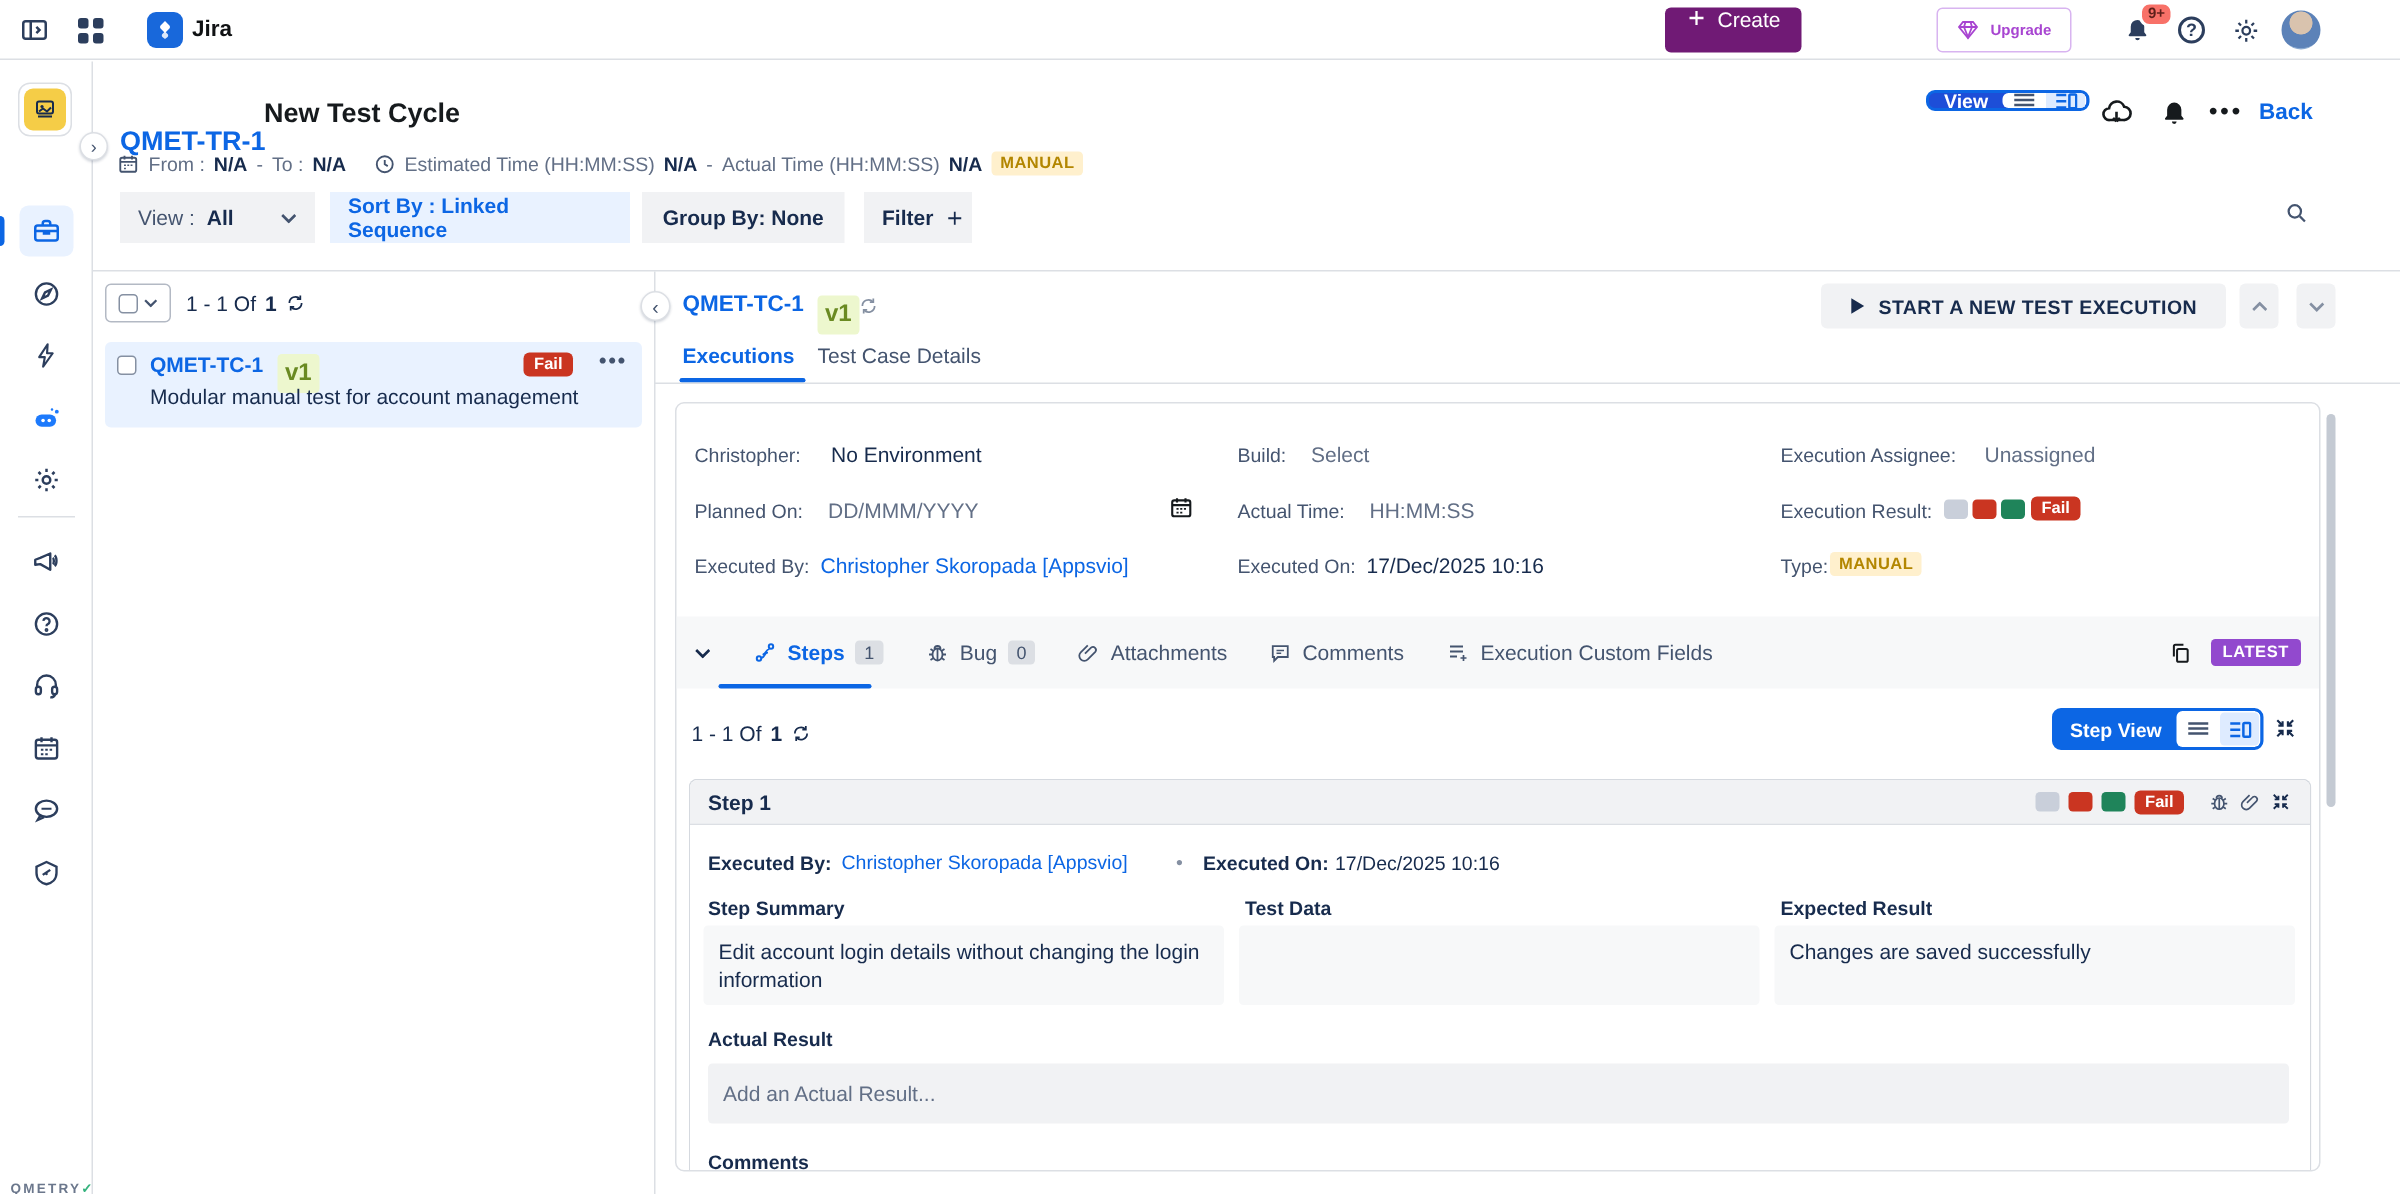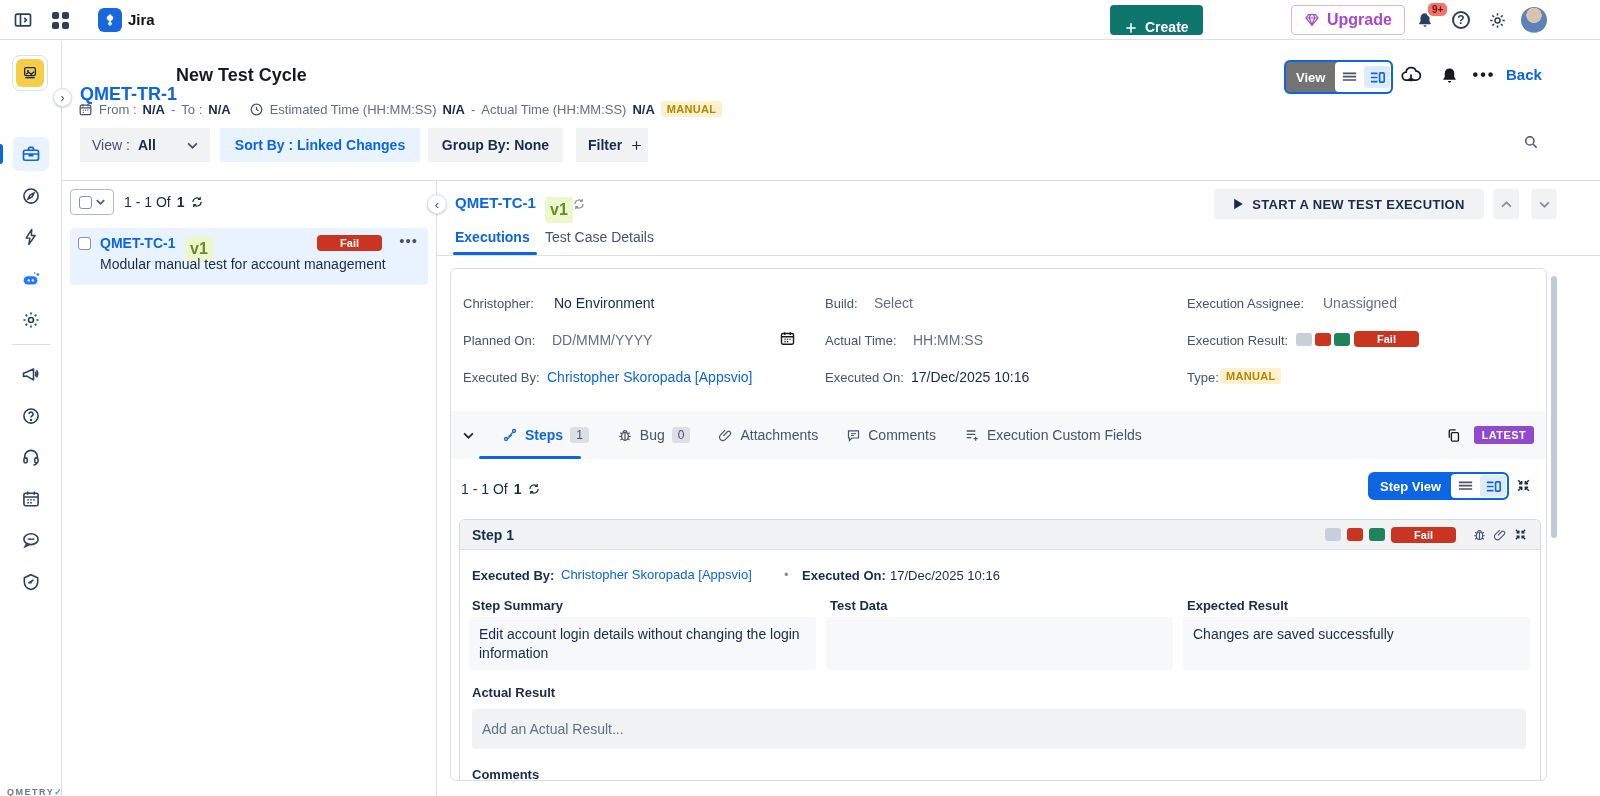--- a/index.html
+++ b/index.html
@@ -12,22 +12,22 @@
   
   .topbar { position:absolute; left:0; top:0; width:1600px; height:40px; background:#fff; border-bottom:1px solid #DCDFE4; }
   .tb-icon-btn { position:absolute; top:7px; width:26px; height:26px; display:flex; align-items:center; justify-content:center; border-radius:4px; color:#2C3E5D; cursor:pointer; }
   .grid4 { display:grid; grid-template-columns:7px 7px; grid-template-rows:7px 7px; gap:3px; }
   .grid4 span { background:#2C3E5D; border-radius:2px; }
   .jira-logo { position:absolute; left:98px; top:8px; width:24px; height:24px; background:#1868DB; border-radius:6px; display:flex; align-items:center; justify-content:center; }
   .jira-name { position:absolute; left:128px; top:11px; font-size:15px; font-weight:bold; color:#101214; }
   .search-wrap { position:absolute; left:363px; top:6px; width:740px; height:28px; border:1px solid #8590A2; border-radius:6px; display:flex; align-items:center; padding:0 8px; gap:6px; background:#fff; }
   .search-wrap input { border:none; outline:none; flex:1; font-size:14px; color:#172B4D; font-family:"Liberation Sans",sans-serif; }
   .search-wrap input::placeholder { color:#626F86; }
-  .create-btn { position:absolute; left:1110px; top:5px; height:30px; padding:0 14px; background:#0f766e; color:#fff; border:none; border-radius:4px; font-size:14px; font-weight:bold; display:flex; align-items:flex-end; gap:7px; cursor:pointer; font-family:"Liberation Sans",sans-serif; }
-  .upgrade-btn { position:absolute; left:1291px; top:5px; height:30px; padding:0 12px; background:#fff; color:#A845D1; border:1px solid #D8B4F0; border-radius:4px; font-size:16px; font-weight:bold; display:flex; align-items:center; gap:7px; cursor:pointer; font-family:"Liberation Sans",sans-serif; }
+  .create-btn { position:absolute; left:1110px; top:5px; height:30px; padding:0 14px; background:#701a75; color:#fff; border:none; border-radius:4px; font-size:14px; font-weight:normal; display:flex; align-items:flex-start; gap:7px; cursor:pointer; font-family:"Liberation Sans",sans-serif; }
+  .upgrade-btn { position:absolute; left:1291px; top:5px; height:30px; padding:0 12px; background:#fff; color:#A845D1; border:1px solid #D8B4F0; border-radius:4px; font-size:10px; font-weight:bold; display:flex; align-items:center; gap:7px; cursor:pointer; font-family:"Liberation Sans",sans-serif; }
   .bell-wrap { position:absolute; left:1412px; top:7px; width:26px; height:26px; color:#2C3E5D; display:flex; align-items:center; justify-content:center; cursor:pointer; }
   .bell-badge { position:absolute; left:14px; top:-6px; background:#F87168; color:#5D1F1A; font-size:10px; font-weight:bold; padding:1px 4px; border-radius:7px; border:2px solid #fff; }
   .circle-q { width:18px; height:18px; border:2px solid #2C3E5D; border-radius:50%; font-size:12px; font-weight:bold; display:flex; align-items:center; justify-content:center; color:#2C3E5D; }
   .avatar { position:absolute; left:1521px; top:7px; width:26px; height:26px; border-radius:50%; background:radial-gradient(circle at 50% 32%, #d9c3ae 0 34%, #5c82b8 36% 75%, #8aa9cf 77%); cursor:pointer; }
 
   
   .rail { position:absolute; left:0; top:41px; width:62px; height:755px; border-right:1px solid #DCDFE4; background:#fff; }
   .proj-logo { position:absolute; left:12px; top:14px; width:36px; height:36px; border:1px solid #DCDFE4; border-radius:8px; display:flex; align-items:center; justify-content:center; background:#fff; cursor:pointer; }
   .proj-logo .inner { width:28px; height:28px; background:#F5CD47; border-radius:6px; display:flex; align-items:center; justify-content:center; }
   .rail-item { position:absolute; left:13px; width:36px; height:34px; display:flex; align-items:center; justify-content:center; border-radius:6px; color:#2C3E5D; cursor:pointer; }
@@ -37,21 +37,21 @@
   .rail-expand { position:absolute; left:53px; top:88px; width:19px; height:19px; background:#fff; border:1px solid #DCDFE4; border-radius:50%; box-shadow:0 1px 2px rgba(9,30,66,.2); display:flex; align-items:center; justify-content:center; font-size:12px; color:#44546F; cursor:pointer; z-index:5; }
   .qmetry-logo { position:absolute; left:7px; top:746px; font-size:9px; letter-spacing:1.5px; color:#6B778C; font-weight:bold; }
   .qmetry-logo .chk { color:#36B37E; letter-spacing:0; }
 
   
   .cycle-key { position:absolute; left:80px; top:65px; font-size:18px; font-weight:bold; color:#0C66E4; cursor:pointer;margin-top:19px; }
   .cycle-title { position:absolute; left:176px; top:65px; font-size:18px; font-weight:bold; color:#161A1D; }
   .meta-row { position:absolute; left:78px; top:101px; display:flex; align-items:center; gap:6px; font-size:13px; color:#626F86; }
   .meta-row b { color:#172B4D; }
   .badge-manual { background:#FFF0CD; color:#B38600; font-size:11px; font-weight:bold; padding:2px 6px; border-radius:3px; letter-spacing:.3px; }
-  .view-toggle { position:absolute; left:1284px; top:60px; height:34px; background:#737373; border:2px solid #0C66E4; border-radius:6px; display:flex; align-items:center; overflow:hidden; cursor:pointer; }
+  .view-toggle { position:absolute; left:1284px; top:60px; height:14px; background:#1d4ed8; border:2px solid #0C66E4; border-radius:6px; display:flex; align-items:center; overflow:hidden; cursor:pointer; }
   .view-toggle .vt-label { color:#fff; font-size:13px; font-weight:bold; padding:0 10px; }
   .vt-icons { background:#fff; height:100%; display:flex; align-items:center; border-radius:4px; }
   .vt-ic { width:26px; height:22px; display:flex; align-items:center; justify-content:center; border-radius:3px; margin:0 1px; }
   .vt-ic.sel { background:#DEEBFF; color:#0C66E4; }
   .vt-ic.unsel { color:#44546F; }
   .hdr-ic { position:absolute; top:62px; width:28px; height:26px; display:flex; align-items:center; justify-content:center; color:#161A1D; cursor:pointer; }
   .back-link { position:absolute; left:1506px; top:66px; font-size:15px; font-weight:bold; color:#0C66E4; cursor:pointer; }
 
   
   .pill { position:absolute; top:128px; height:34px; border-radius:0; display:flex; align-items:center; padding:0 12px; gap:8px; font-size:14px; cursor:pointer; }
@@ -65,21 +65,21 @@
   
   .vsep { position:absolute; left:436px; top:181px; width:1px; height:615px; background:#DCDFE4; }
   .sel-ctl { position:absolute; left:70px; top:189px; width:44px; height:26px; border:1px solid #B3B9C4; border-radius:4px; display:flex; align-items:center; justify-content:center; gap:4px; background:#fff; cursor:pointer; }
   .cbox { width:13px; height:13px; border:1px solid #8590A2; border-radius:3px; background:#fff; }
   .chev { color:#44546F; font-size:11px; }
   .pag { position:absolute; display:flex; align-items:center; gap:6px; font-size:14px; color:#172B4D; }
   .refresh-ic { color:#172B4D; cursor:pointer; }
   .tc-item { position:absolute; left:70px; top:228px; width:358px; height:57px; background:#E9F2FF; border-radius:4px; cursor:pointer; }
   .tc-key { position:absolute; left:30px; top:7px; font-size:14px; font-weight:bold; color:#0C66E4; }
   .badge-v { background:#EDF7CE; color:#6A8A22; font-size:16px; font-weight:bold; padding:4px 5px; border-radius:3px; }
-  .badge-fail { background:#CA3521; color:#fff; font-size:11px; font-weight:bold; padding:2px 23px; border-radius:4px; }
+  .badge-fail { background:#CA3521; color:#fff; font-size:11px; font-weight:bold; padding:2px 7px; border-radius:4px; }
   .tc-dots { position:absolute; right:10px; top:4px; font-size:15px; color:#44546F; letter-spacing:1px; cursor:pointer; }
   .tc-summary { position:absolute; left:30px; top:28px; font-size:14px; color:#172B4D; }
 
   
   .panel-collapse { position:absolute; left:427px; top:194px; width:20px; height:20px; background:#fff; border:1px solid #DCDFE4; border-radius:50%; box-shadow:0 1px 2px rgba(9,30,66,.2); display:flex; align-items:center; justify-content:center; font-size:13px; color:#44546F; cursor:pointer; z-index:5; }
   .ex-key { position:absolute; left:455px; top:194px; font-size:15px; font-weight:bold; color:#0C66E4; cursor:pointer; }
   .start-btn { position:absolute; left:1214px; top:189px; width:270px; height:30px; background:#F1F2F4; border:none; border-radius:4px; font-size:13px; font-weight:bold; color:#172B4D; display:flex; align-items:center; justify-content:center; gap:8px; letter-spacing:.3px; cursor:pointer; font-family:"Liberation Sans",sans-serif; }
   .nav-btn { position:absolute; top:189px; width:26px; height:30px; background:#F1F2F4; border:none; border-radius:4px; color:#8590A2; display:flex; align-items:center; justify-content:center; cursor:pointer; }
   .ex-tab { position:absolute; top:229px; font-size:14px; cursor:pointer; }
   .ex-tab.active { color:#0C66E4; font-weight:bold; }
@@ -367,21 +367,21 @@
   <div class="pill gray" style="left:80px; width:130px;">
     <span class="lab">View :</span>
     <b>All</b>
     <span class="chev" style="margin-left:auto">
         <svg width="11" height="7" viewBox="0 0 12 8" fill="none" stroke="#44546F" stroke-width="2">
           <path d="M1 1.5 6 6.5 11 1.5"></path>
         </svg>
       </span>
   </div>
   <div class="pill blue" style="left:220px; width:200px; justify-content:center;">
-    <span>Sort By : Linked Changes</span>
+    <span>Sort By : Linked Sequence</span>
   </div>
   <div class="pill gray" style="left:428px; width:135px; justify-content:center;">
     <b>Group By: None</b>
   </div>
   <div class="pill gray" style="left:576px; width:72px;">
     <b>Filter</b>
     <span>
         <svg width="13" height="13" viewBox="0 0 24 24" fill="none" stroke="#172B4D" stroke-width="2.2">
           <path d="M12 4v16M4 12h16"></path>
         </svg>

